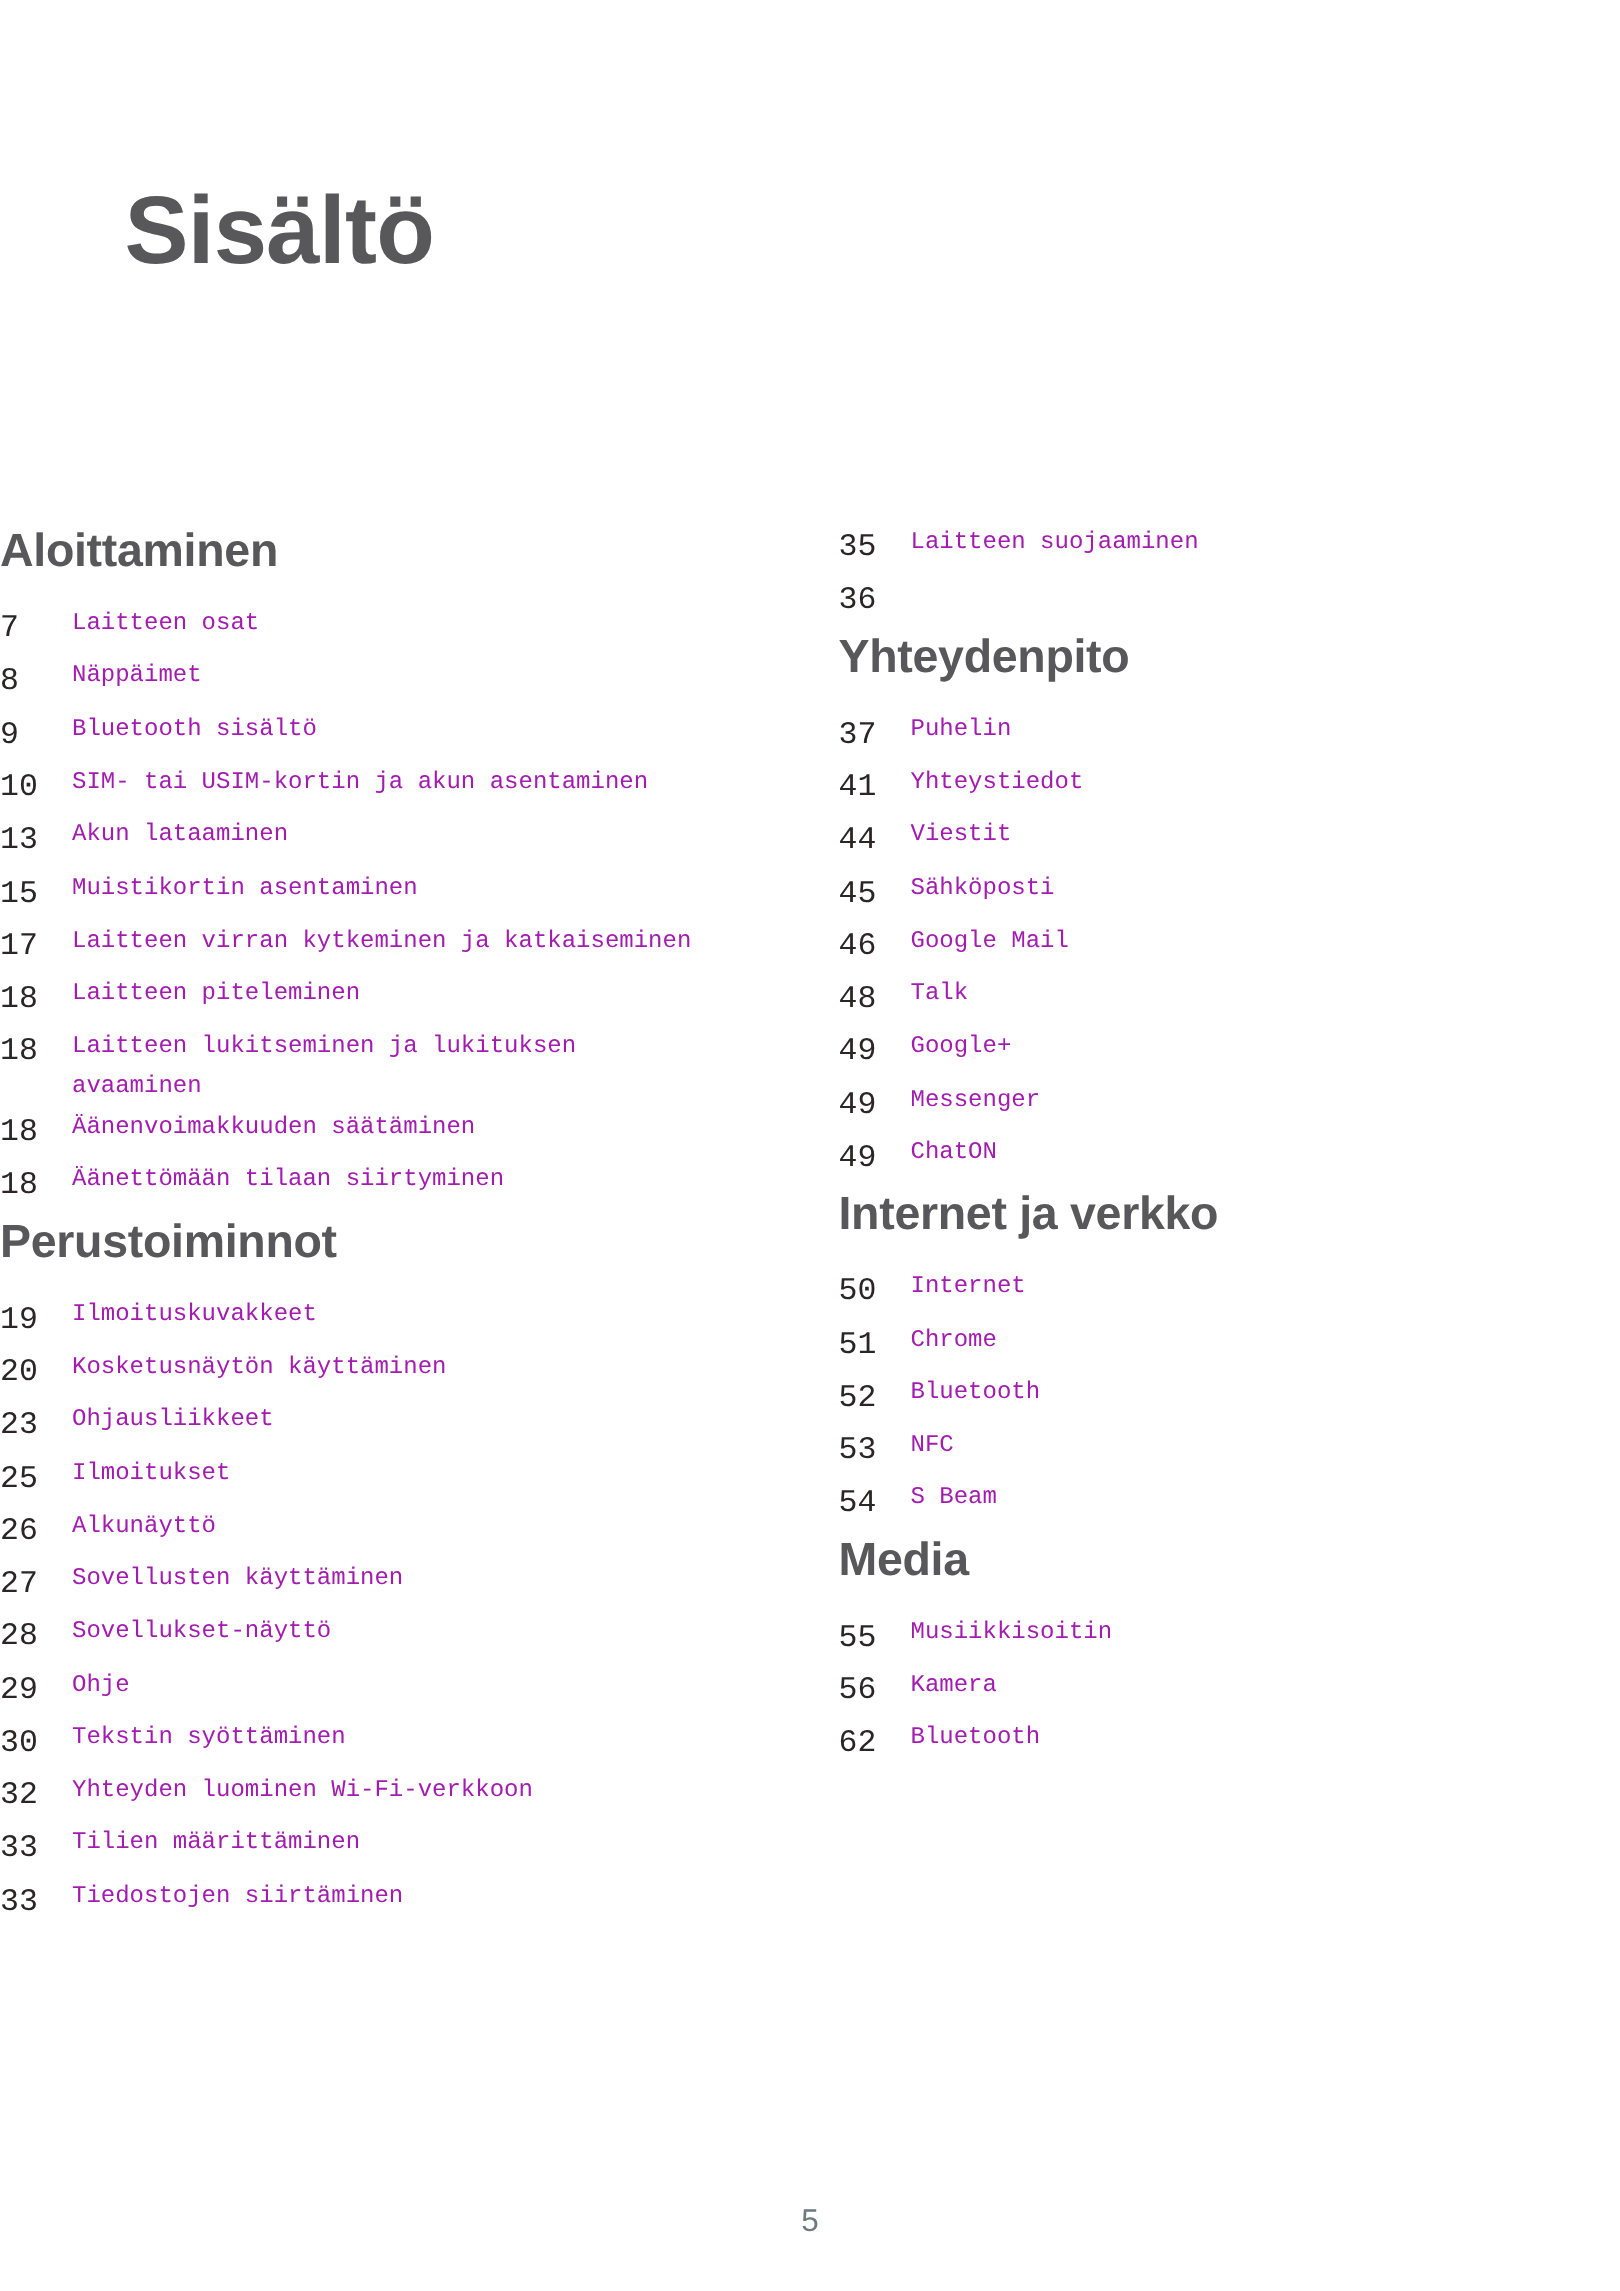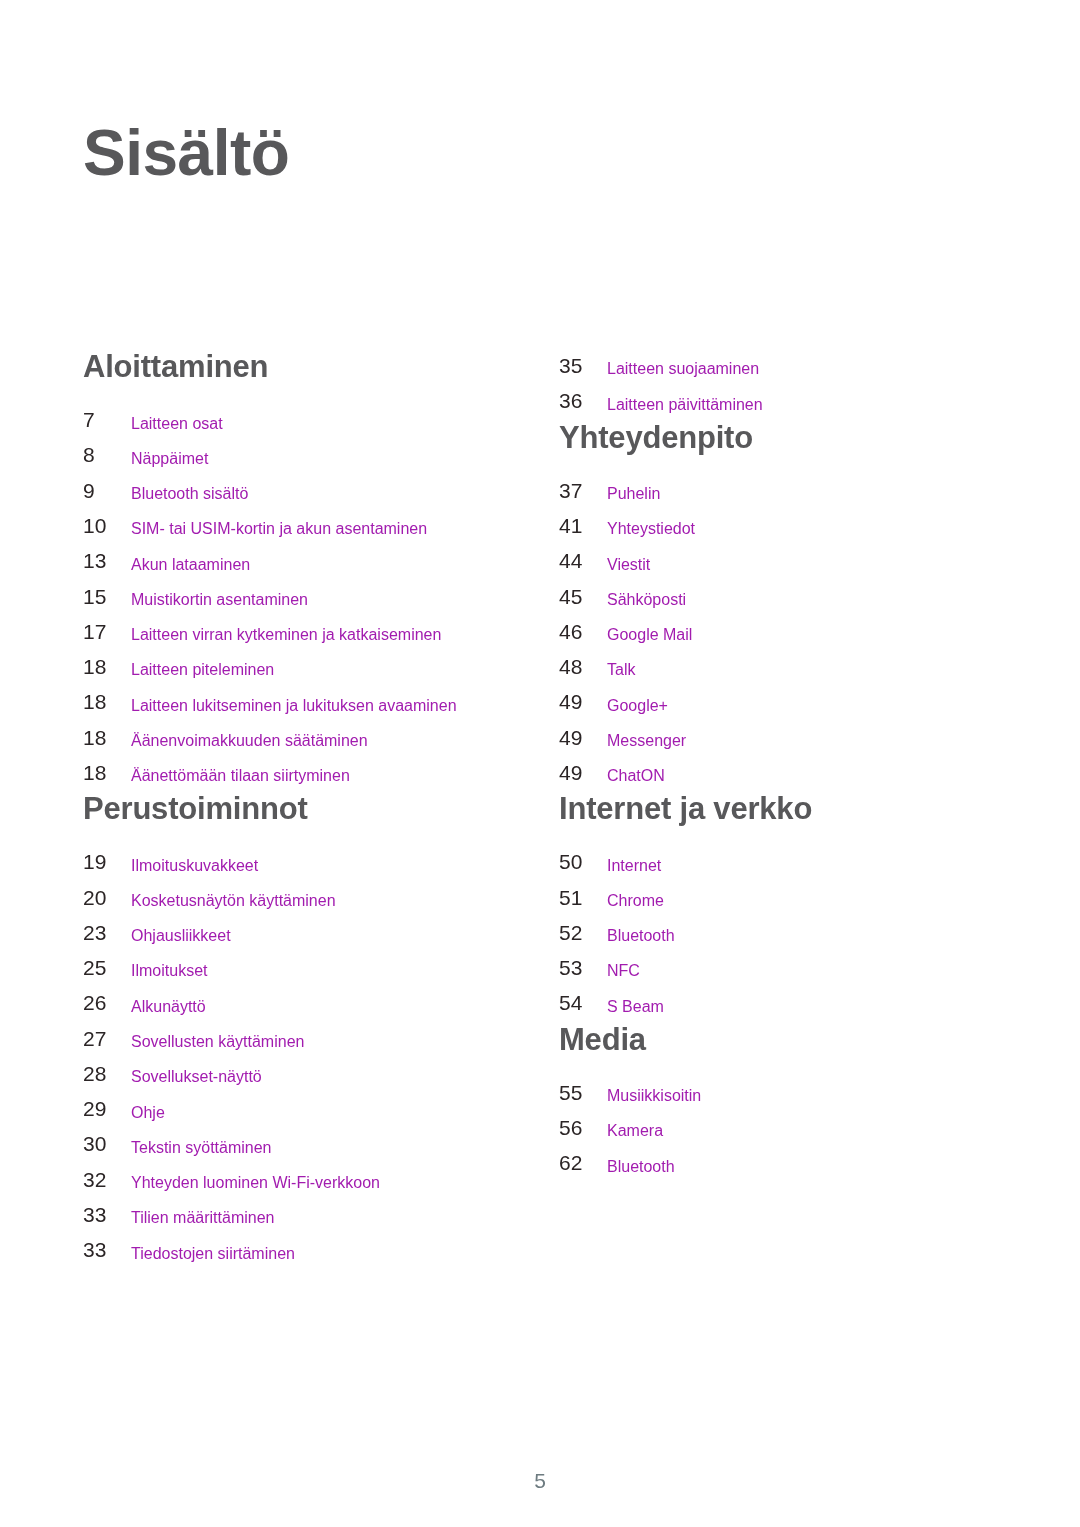--- a/index.html
+++ b/index.html
@@ -45,21 +45,20 @@
     width: 1080px;
     display: flex;
     flex-direction: row;
     align-items: flex-start;
   }
   .column {
     box-sizing: border-box;
   }
   .column-left {
     width: 480px;
-    padding-left: 83px;
     padding-right: 10px;
   }
   .column-right {
     width: 500px;
     padding-left: 79px;
     padding-right: 10px;
   }
 
   
   .section {
@@ -77,25 +76,26 @@
     white-space: nowrap;
   }
   .toc-list {
     list-style: none;
     margin: 0;
     padding: 0;
   }
   .toc-entry {
     display: flex;
     flex-direction: row;
-    align-items: flex-end;
+    align-items: flex-start;
     font-size: 21px;
     line-height: 1.68;
     color: #2b2526;
     margin: 0;
+    font-family: Liberation Mono, monospace;
   }
   .toc-page {
     flex: 0 0 auto;
     width: 48px;
     color: #2b2526;
     font-size: 21px;
     line-height: 1.68;
   }
   .toc-title {
     flex: 1 1 auto;
@@ -235,21 +235,20 @@
 
     <div class="column column-right" id="col-right">
         <div class="section">
           <ul class="toc-list">
             <li class="toc-entry">
               <span class="toc-page">35</span>
               <span class="toc-title">Laitteen suojaaminen</span>
             </li>
             <li class="toc-entry">
               <span class="toc-page">36</span>
-              <span class="toc-title">Laitteen päivittäminen</span>
             </li>
           </ul>
         </div>
         <div class="section">
           <div class="section-heading">Yhteydenpito</div>
           <ul class="toc-list">
             <li class="toc-entry">
               <span class="toc-page">37</span>
               <span class="toc-title">Puhelin</span>
             </li>

